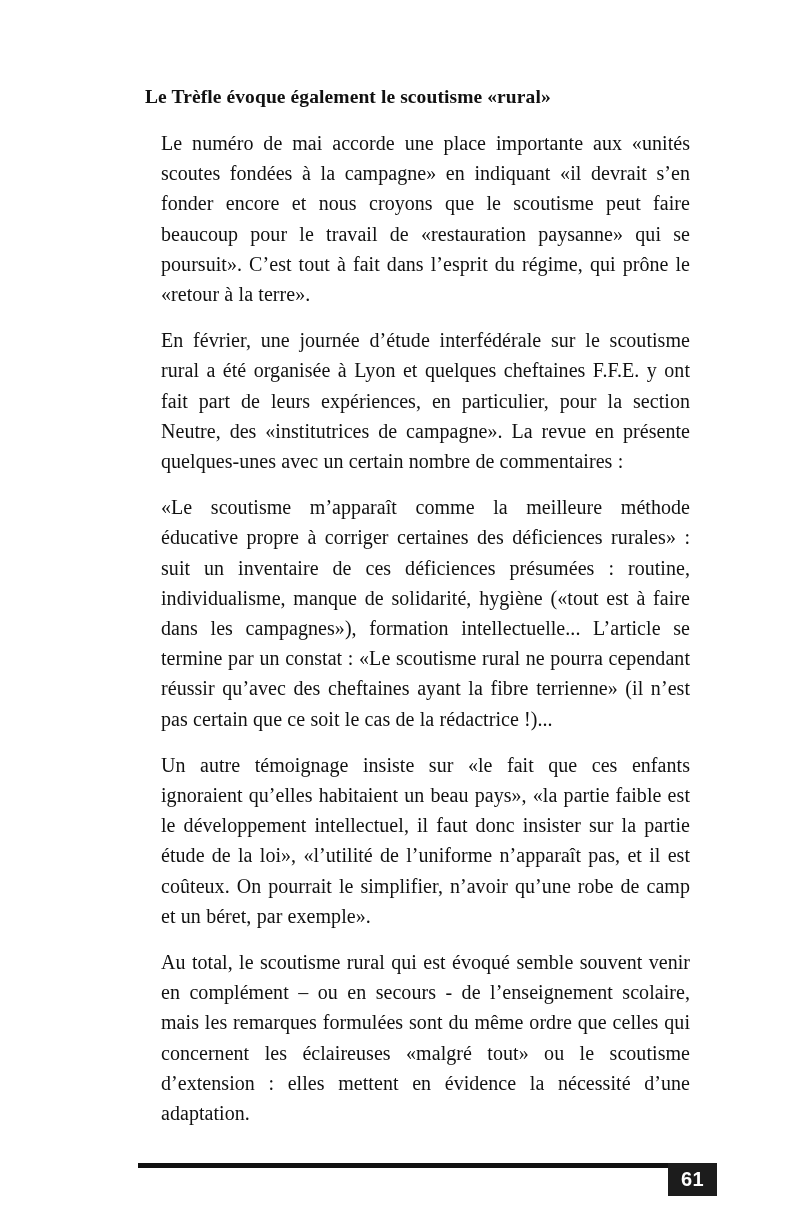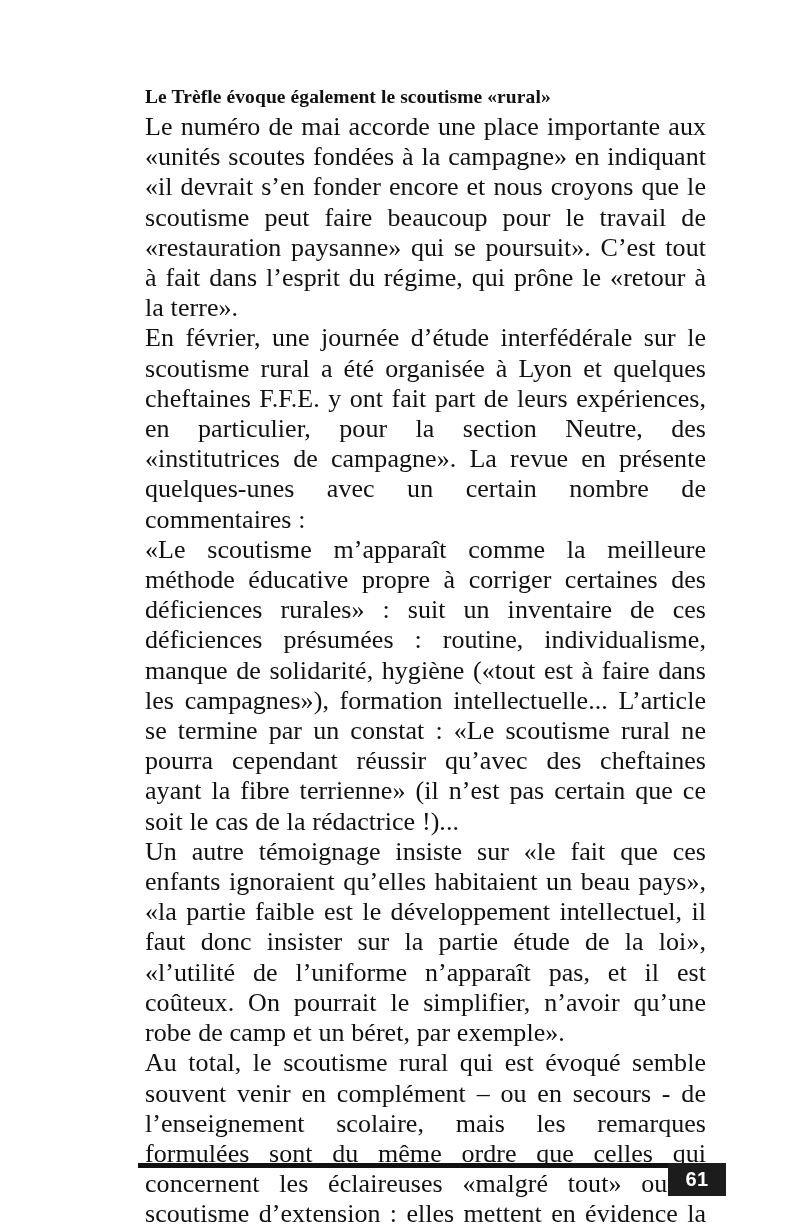--- a/index.html
+++ b/index.html
@@ -37,44 +37,44 @@
     font-size: 19.5px;
     font-weight: bold;
     line-height: 30px;
     margin: 0 0 0 0;
     letter-spacing: 0.1px;
     text-align: left;
     white-space: nowrap;
   }
 
   .body-paragraph {
-    font-size: 26px;
+    font-size: 20px;
     line-height: 30.2px;
-    margin: 0;
+    margin: 16px;
     text-align: justify;
     text-justify: inter-word;
     hyphens: manual;
     letter-spacing: 0.05px;
     word-spacing: 0.2px;
   }
 
   .footer-rule {
     position: absolute;
     left: 138px;
     top: 1163px;
     width: 530px;
     height: 5px;
     background: #111111;
   }
 
   .page-number-box {
     position: absolute;
     left: 668px;
     top: 1163px;
-    width: 58px;
+    width: 49px;
     height: 33px;
     background: #1c1c1c;
     color: #ffffff;
     font-family: "Liberation Sans", "DejaVu Sans", sans-serif;
     font-weight: bold;
     font-size: 20px;
     line-height: 33px;
     text-align: center;
     letter-spacing: 0.5px;
   }

